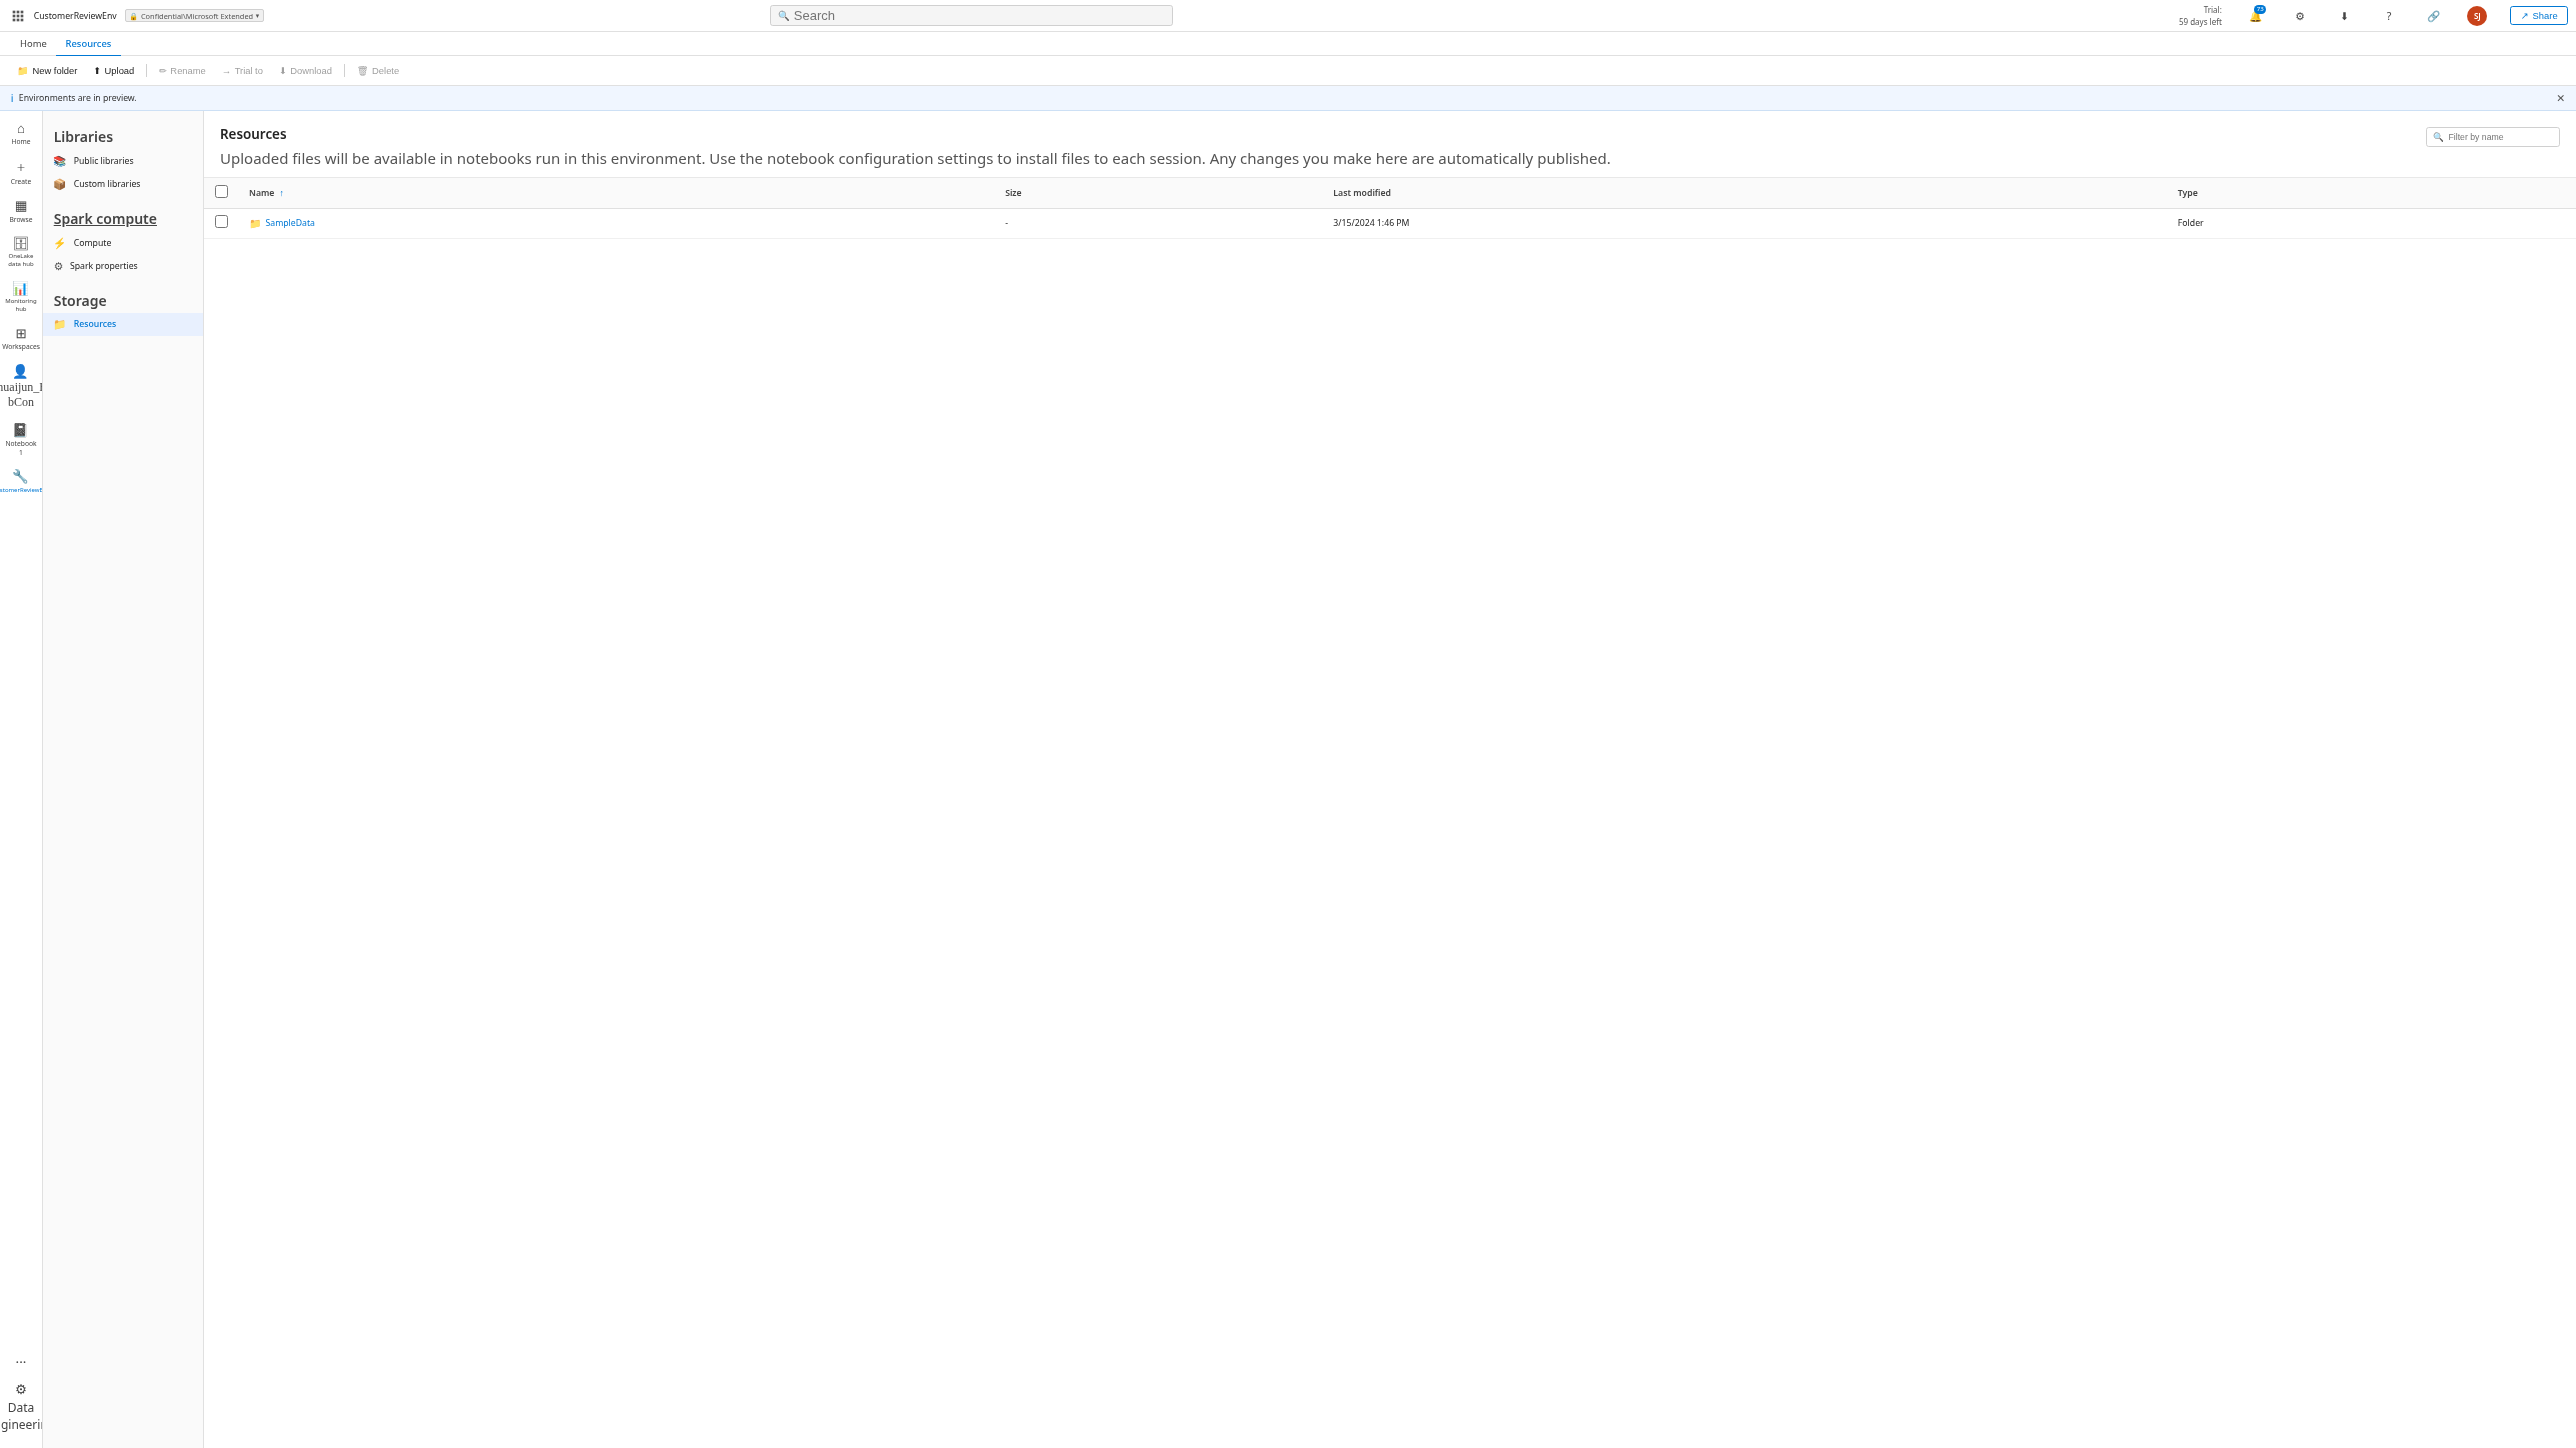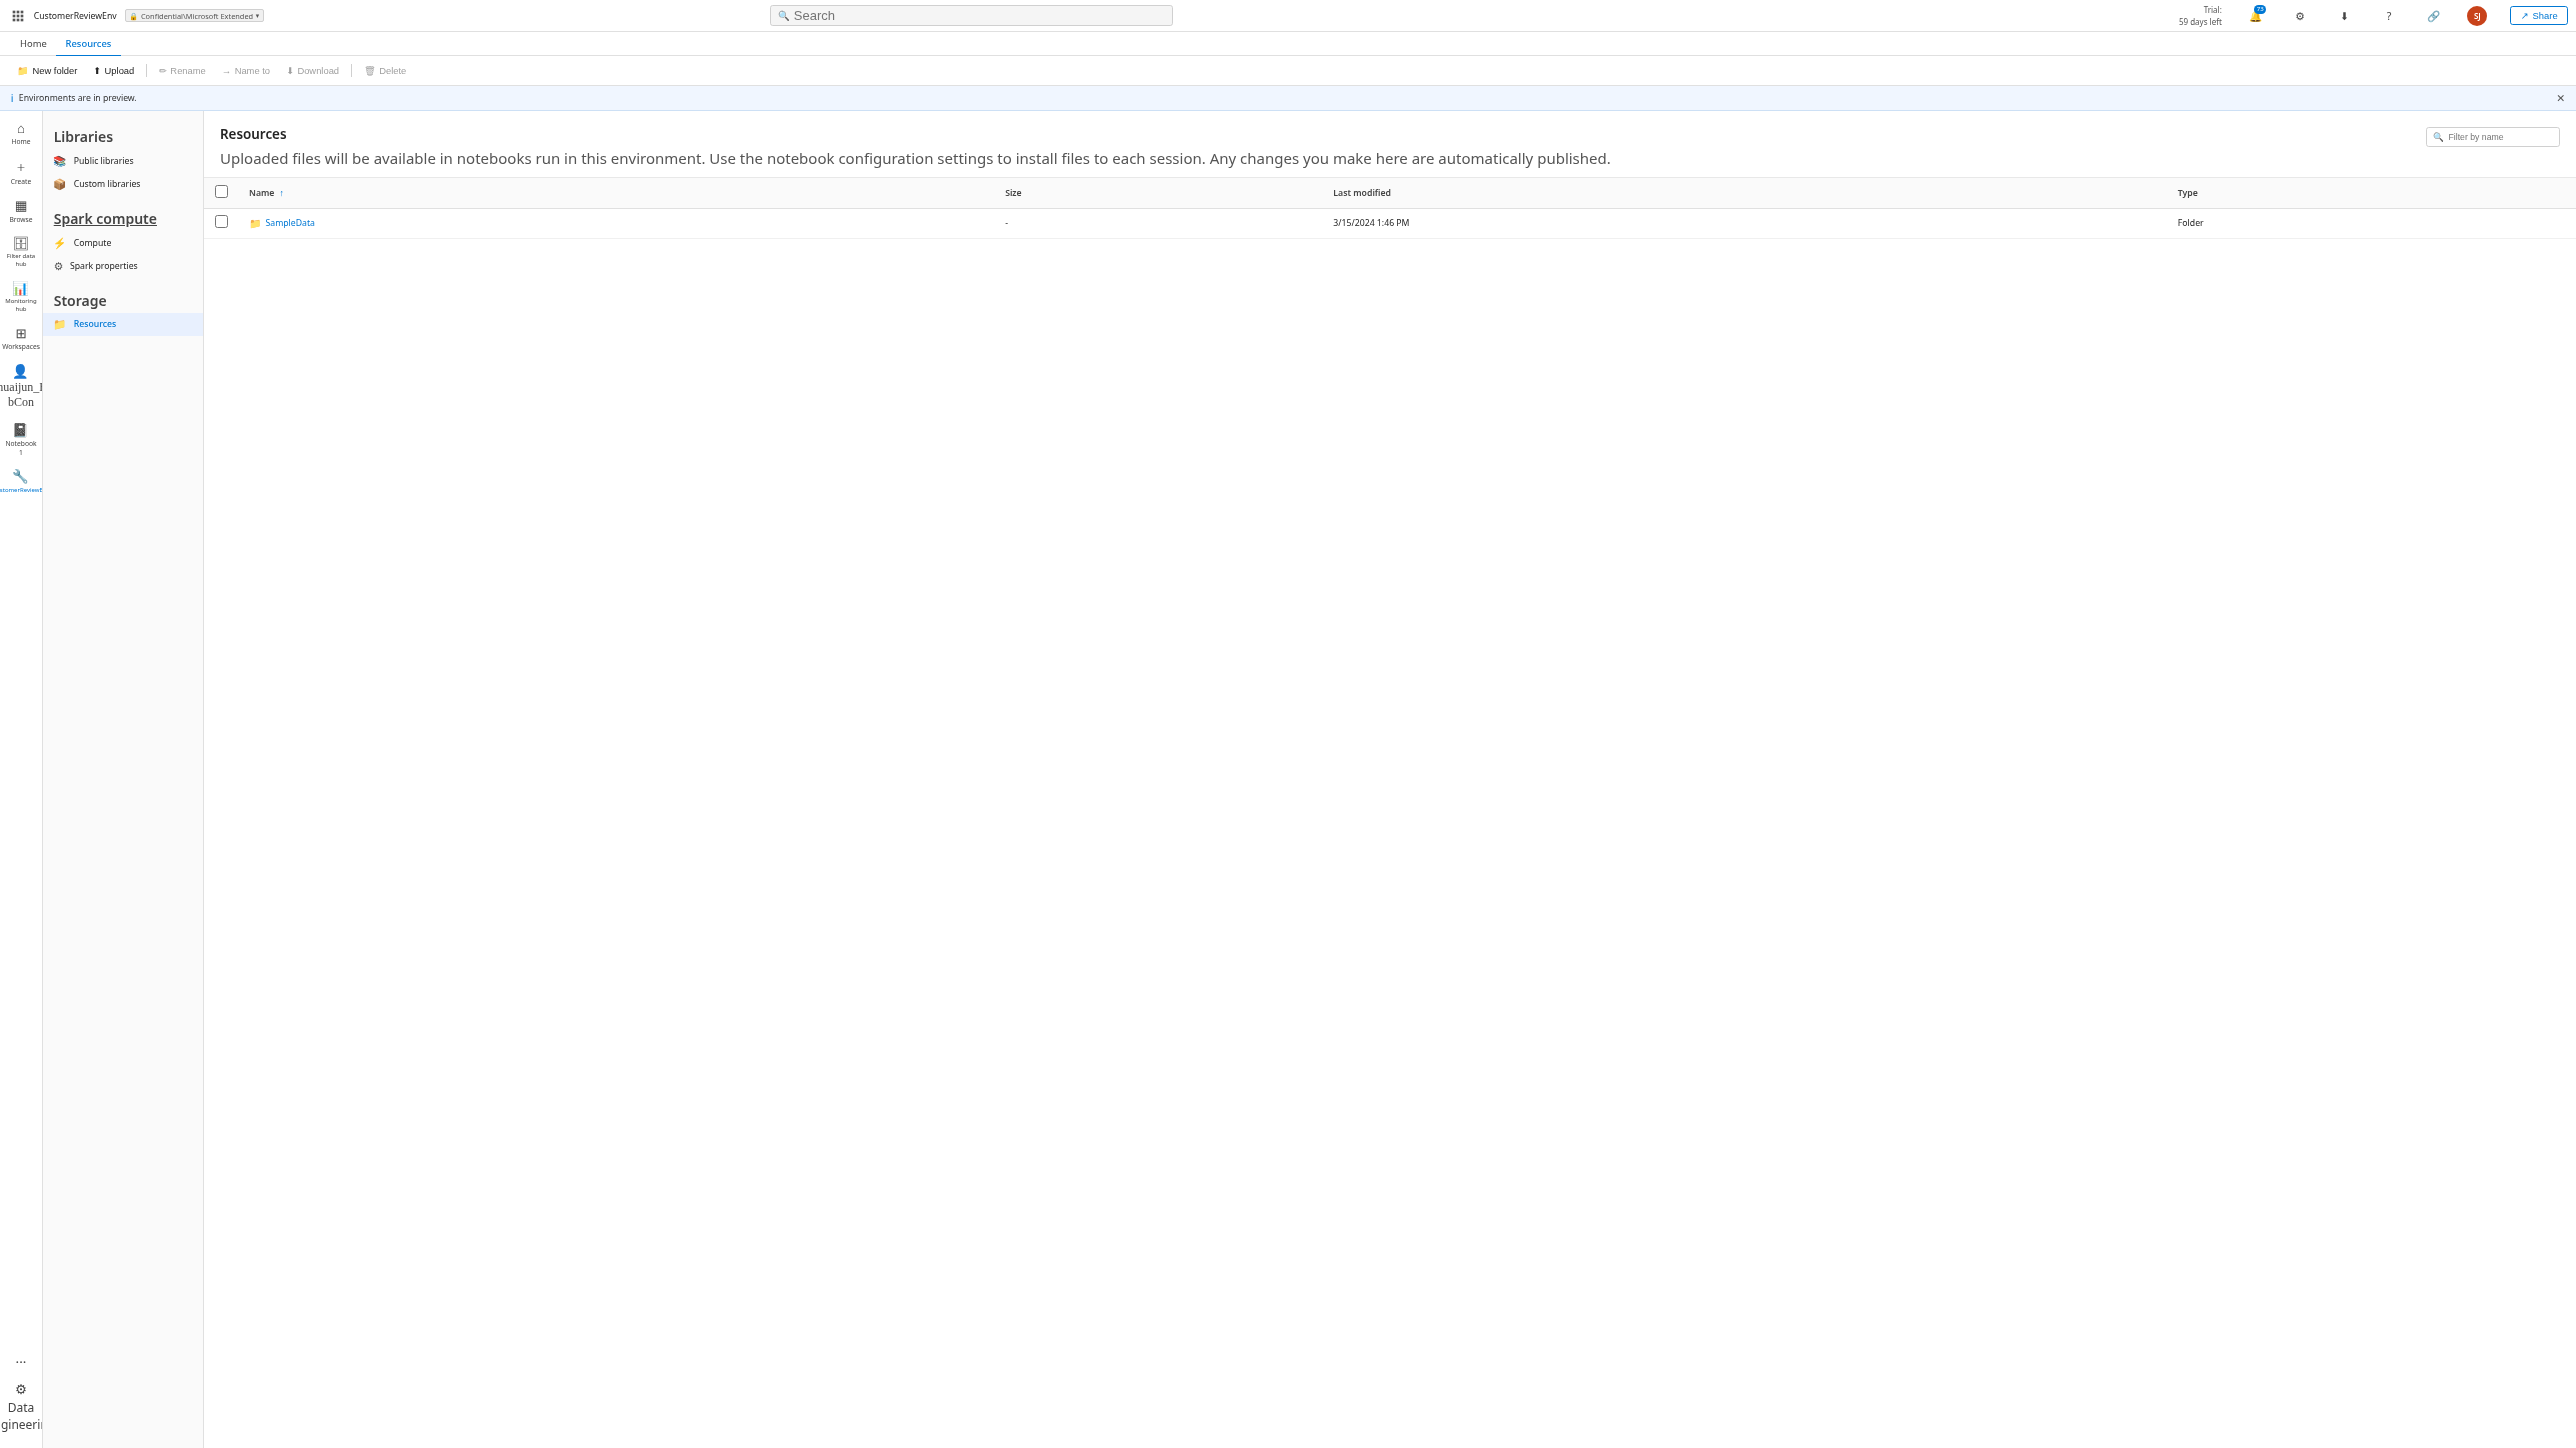--- a/index.html
+++ b/index.html
@@ -159,21 +159,21 @@
     <span>⬆</span>
     <span>Upload</span>
   </button>
   <div class="toolbar-separator"></div>
   <button class="toolbar-btn disabled">
     <span>✏</span>
     <span>Rename</span>
   </button>
   <button class="toolbar-btn disabled">
     <span>→</span>
-    <span>Name to</span>
+    <span>Trial to</span>
   </button>
   <button class="toolbar-btn disabled">
     <span>⬇</span>
     <span>Download</span>
   </button>
   <div class="toolbar-separator"></div>
   <button class="toolbar-btn disabled">
     <span>🗑</span>
     <span>Delete</span>
   </button>
@@ -195,21 +195,21 @@
     <div class="icon-sidebar-item">
       <span class="icon" style="font-size:14.8px;font-weight:300;">+</span>
       <span>Create</span>
     </div>
     <div class="icon-sidebar-item">
       <span class="icon">▦</span>
       <span>Browse</span>
     </div>
     <div class="icon-sidebar-item">
       <span class="icon">🗄</span>
-      <span style="font-size:6px;">Filter data hub</span>
+      <span style="font-size:6px;">OneLake data hub</span>
     </div>
     <div class="icon-sidebar-item">
       <span class="icon">📊</span>
       <span style="font-size:6px;">Monitoring hub</span>
     </div>
     <div class="icon-sidebar-item">
       <span class="icon">⊞</span>
       <span>Workspaces</span>
     </div>
     <div class="icon-sidebar-item">

